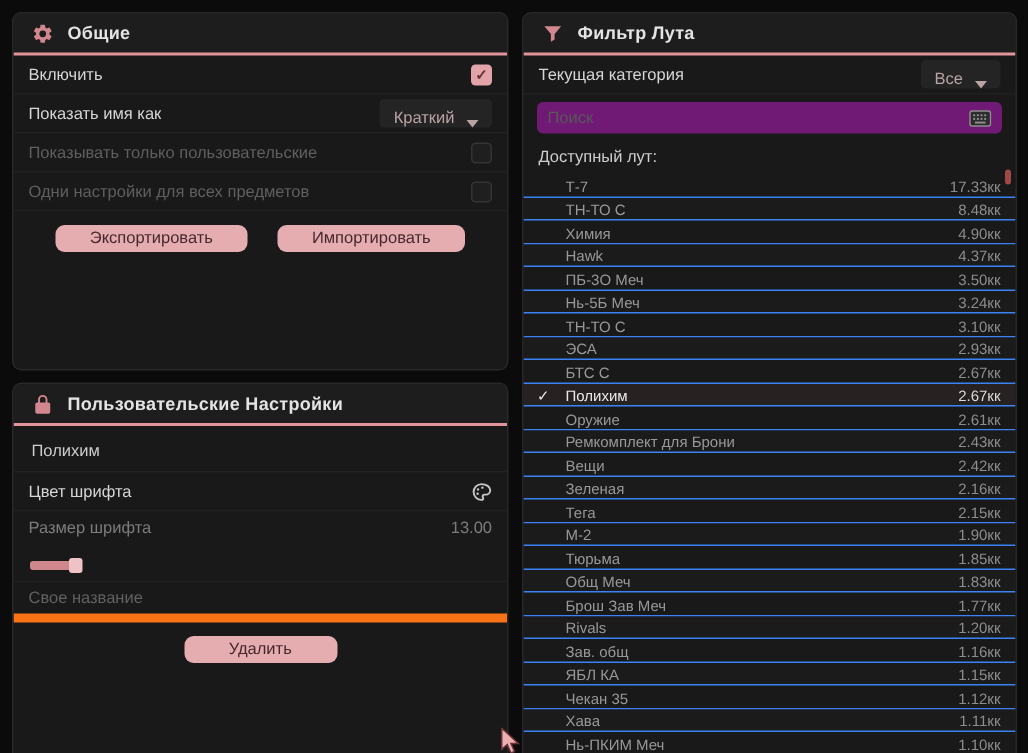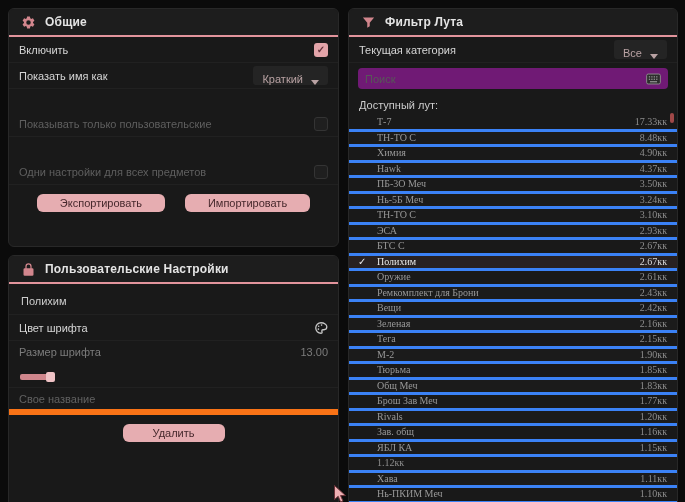--- a/index.html
+++ b/index.html
@@ -35,21 +35,21 @@
   .hicon svg { width:100%; height:100%; }
 
   .srow {
     height: 26px;
     display: flex; align-items: center; justify-content: space-between;
     padding: 0 10px;
     border-bottom: 1px solid #212121;
     font-size: 11px;
     color: #d6d6d6;
   }
-  .srow.dim { color: #5f5f5f; margin-top: 22px; }
+  .srow.dim { color: #5f5f5f; }
 
   .cb { width: 14px; height: 14px; border-radius: 3px; flex: 0 0 auto; }
   .cb.checked {
     background: #e3a4a9; color: #63313a;
     display: flex; align-items: center; justify-content: center;
     font-size: 10px; font-weight: bold;
   }
   .cb.empty { background: #1f1f1f; border: 1px solid #343434; }
 
   .combo {
@@ -101,27 +101,26 @@
     font-size: 11px; color: #bdbdbd; font-family: inherit;
   }
   .searchbar input::placeholder { color: #585858; }
   .kicon { width: 15px; height: 12px; display: inline-flex; }
 
   .list-label { padding: 6px 10px 5px; font-size: 11px; color: #cdcdcd; }
 
   .loot-list { position: relative; }
   .lrow {
     height: 15.5px;
-    display: flex; align-items: flex-start;
+    display: flex; align-items: flex-end;
     padding: 0 10px 0 28px;
-    border-bottom: 3px solid #3b82f6;
+    border-bottom: 1px solid #3b82f6;
     font-size: 10px; color: #989898;
     position: relative;
     cursor: pointer;
-    font-family: Liberation Serif, serif;
   }
   .lrow.alt { background: #1b1b1b; }
   .lrow .chk { position:absolute; left:9px; width:12px; color:#e9e9e9; font-size:10px; }
   .lrow .nm { flex: 1; white-space: nowrap; overflow: hidden; }
   .lrow .val { color: #8d8d8d; }
   .lrow.sel { background: #282122; }
   .lrow.sel .nm { color: #eaeaea; }
   .lrow.sel .val { color: #dadada; }
 
   .scroll-thumb {
@@ -363,20 +362,21 @@
         <span class="nm">Зав. общ</span>
         <span class="val">1.16кк</span>
       </div>
       <div class="lrow alt">
         <span class="chk"></span>
         <span class="nm">ЯБЛ КА</span>
         <span class="val">1.15кк</span>
       </div>
       <div class="lrow">
         <span class="chk"></span>
+        <span class="nm">Чекан 35</span>
         <span class="val">1.12кк</span>
       </div>
       <div class="lrow alt">
         <span class="chk"></span>
         <span class="nm">Хава</span>
         <span class="val">1.11кк</span>
       </div>
       <div class="lrow">
         <span class="chk"></span>
         <span class="nm">Нь-ПКИМ Меч</span>

